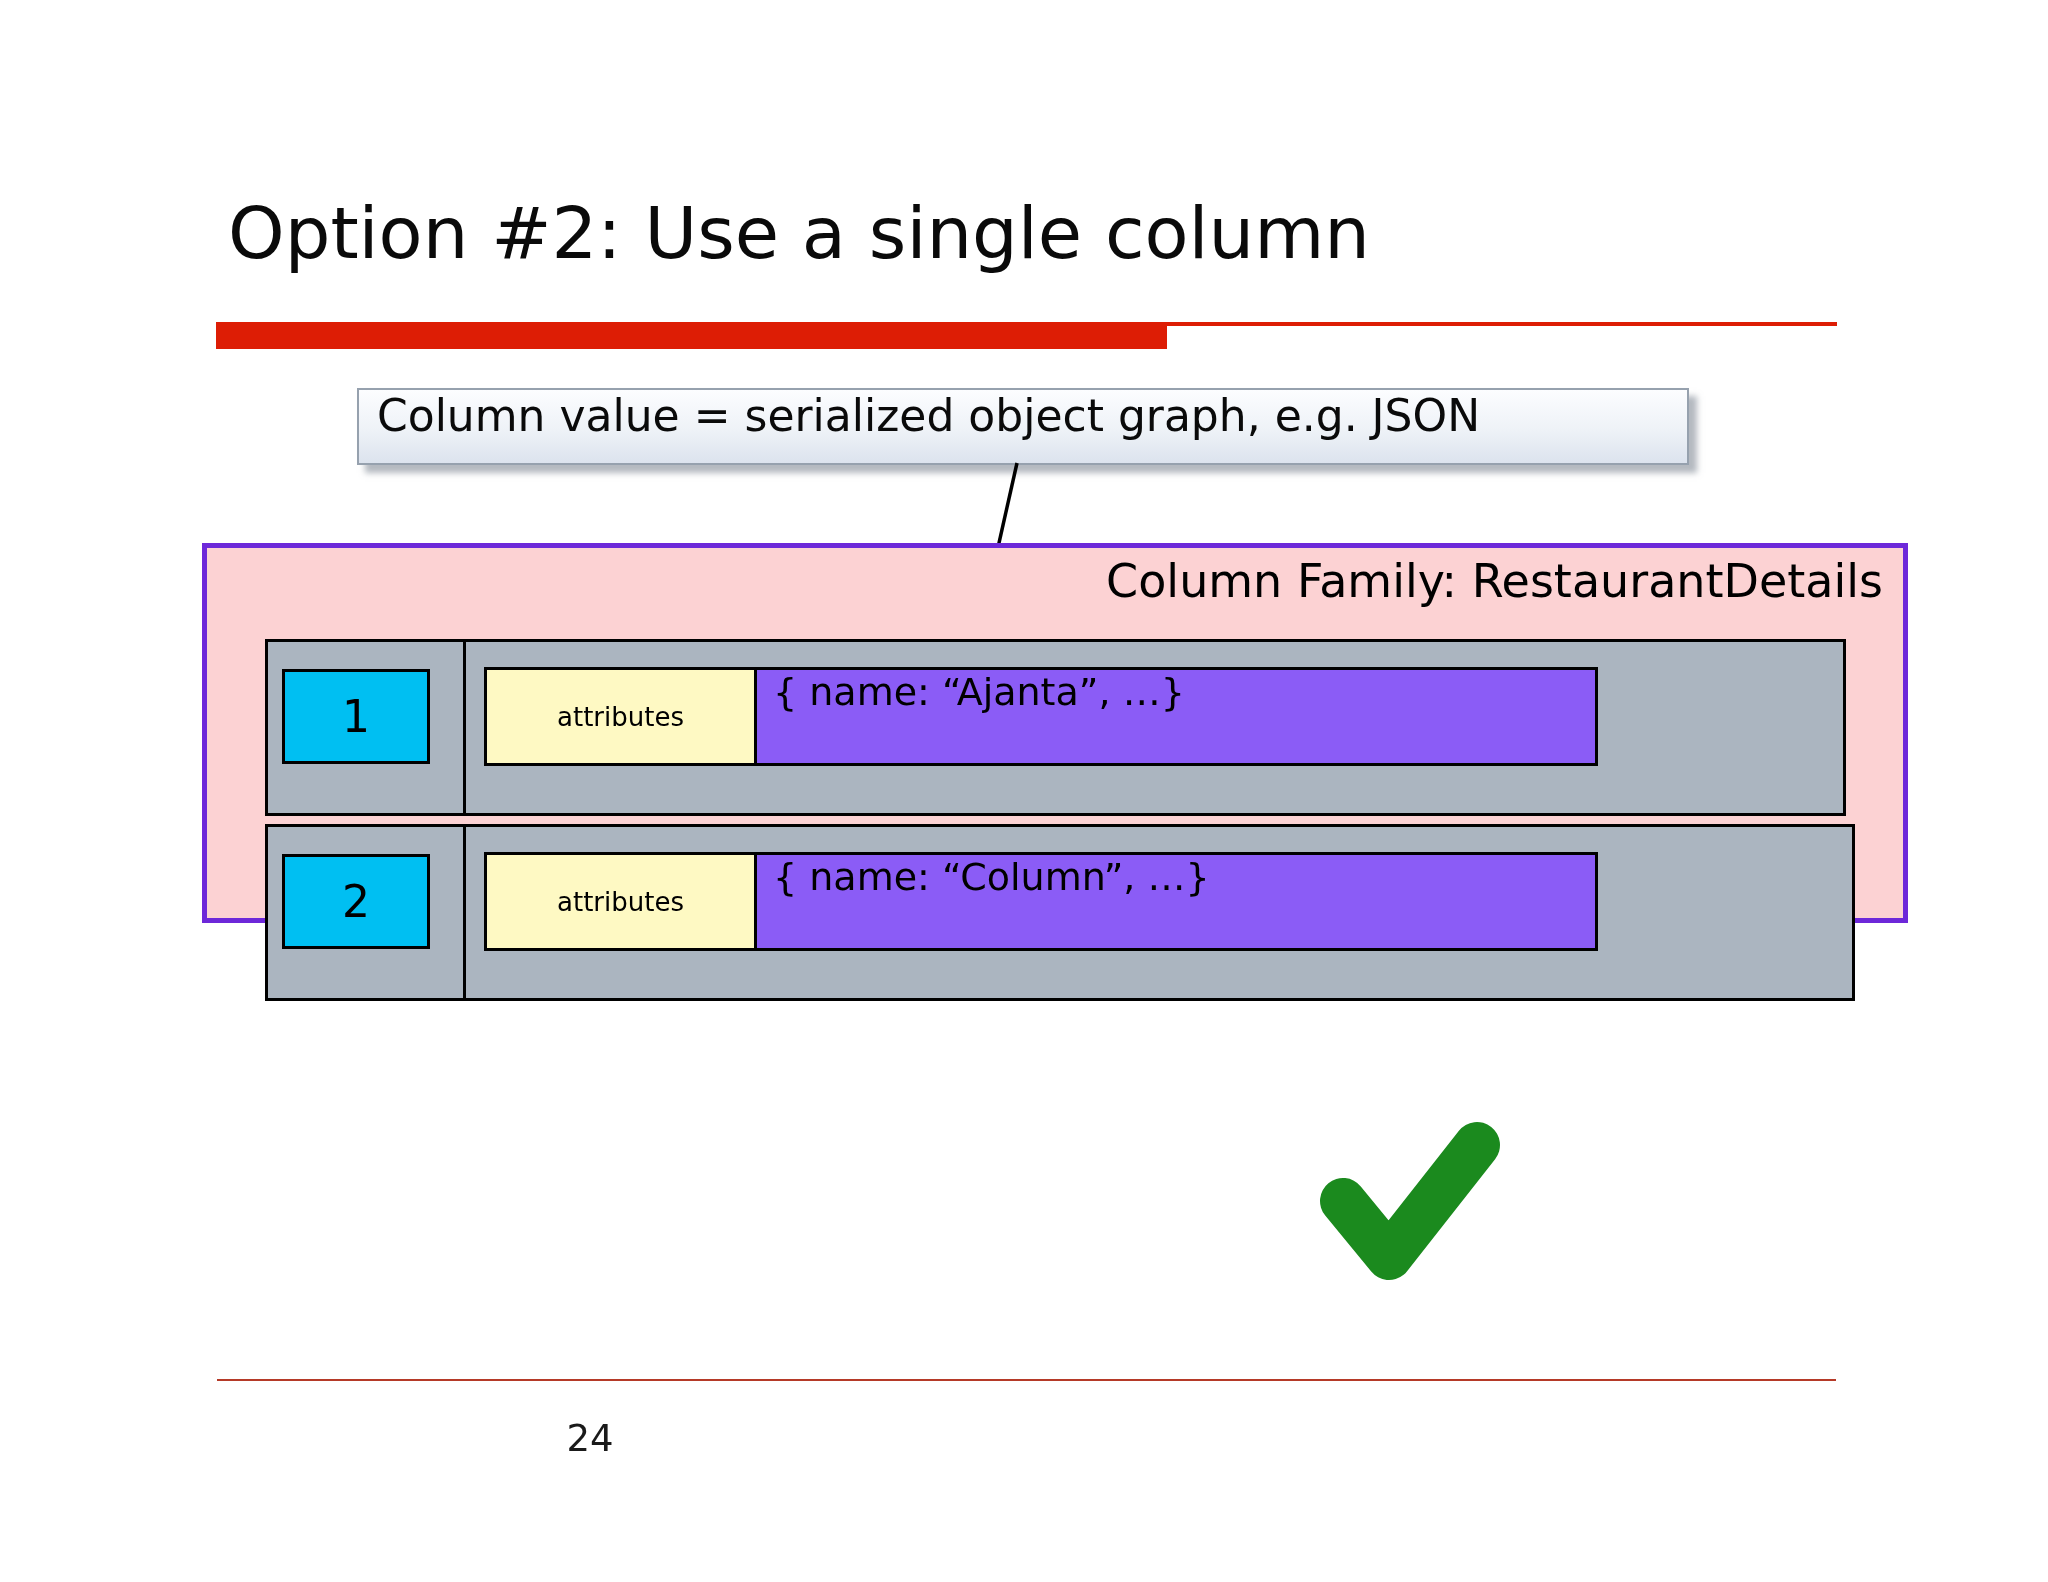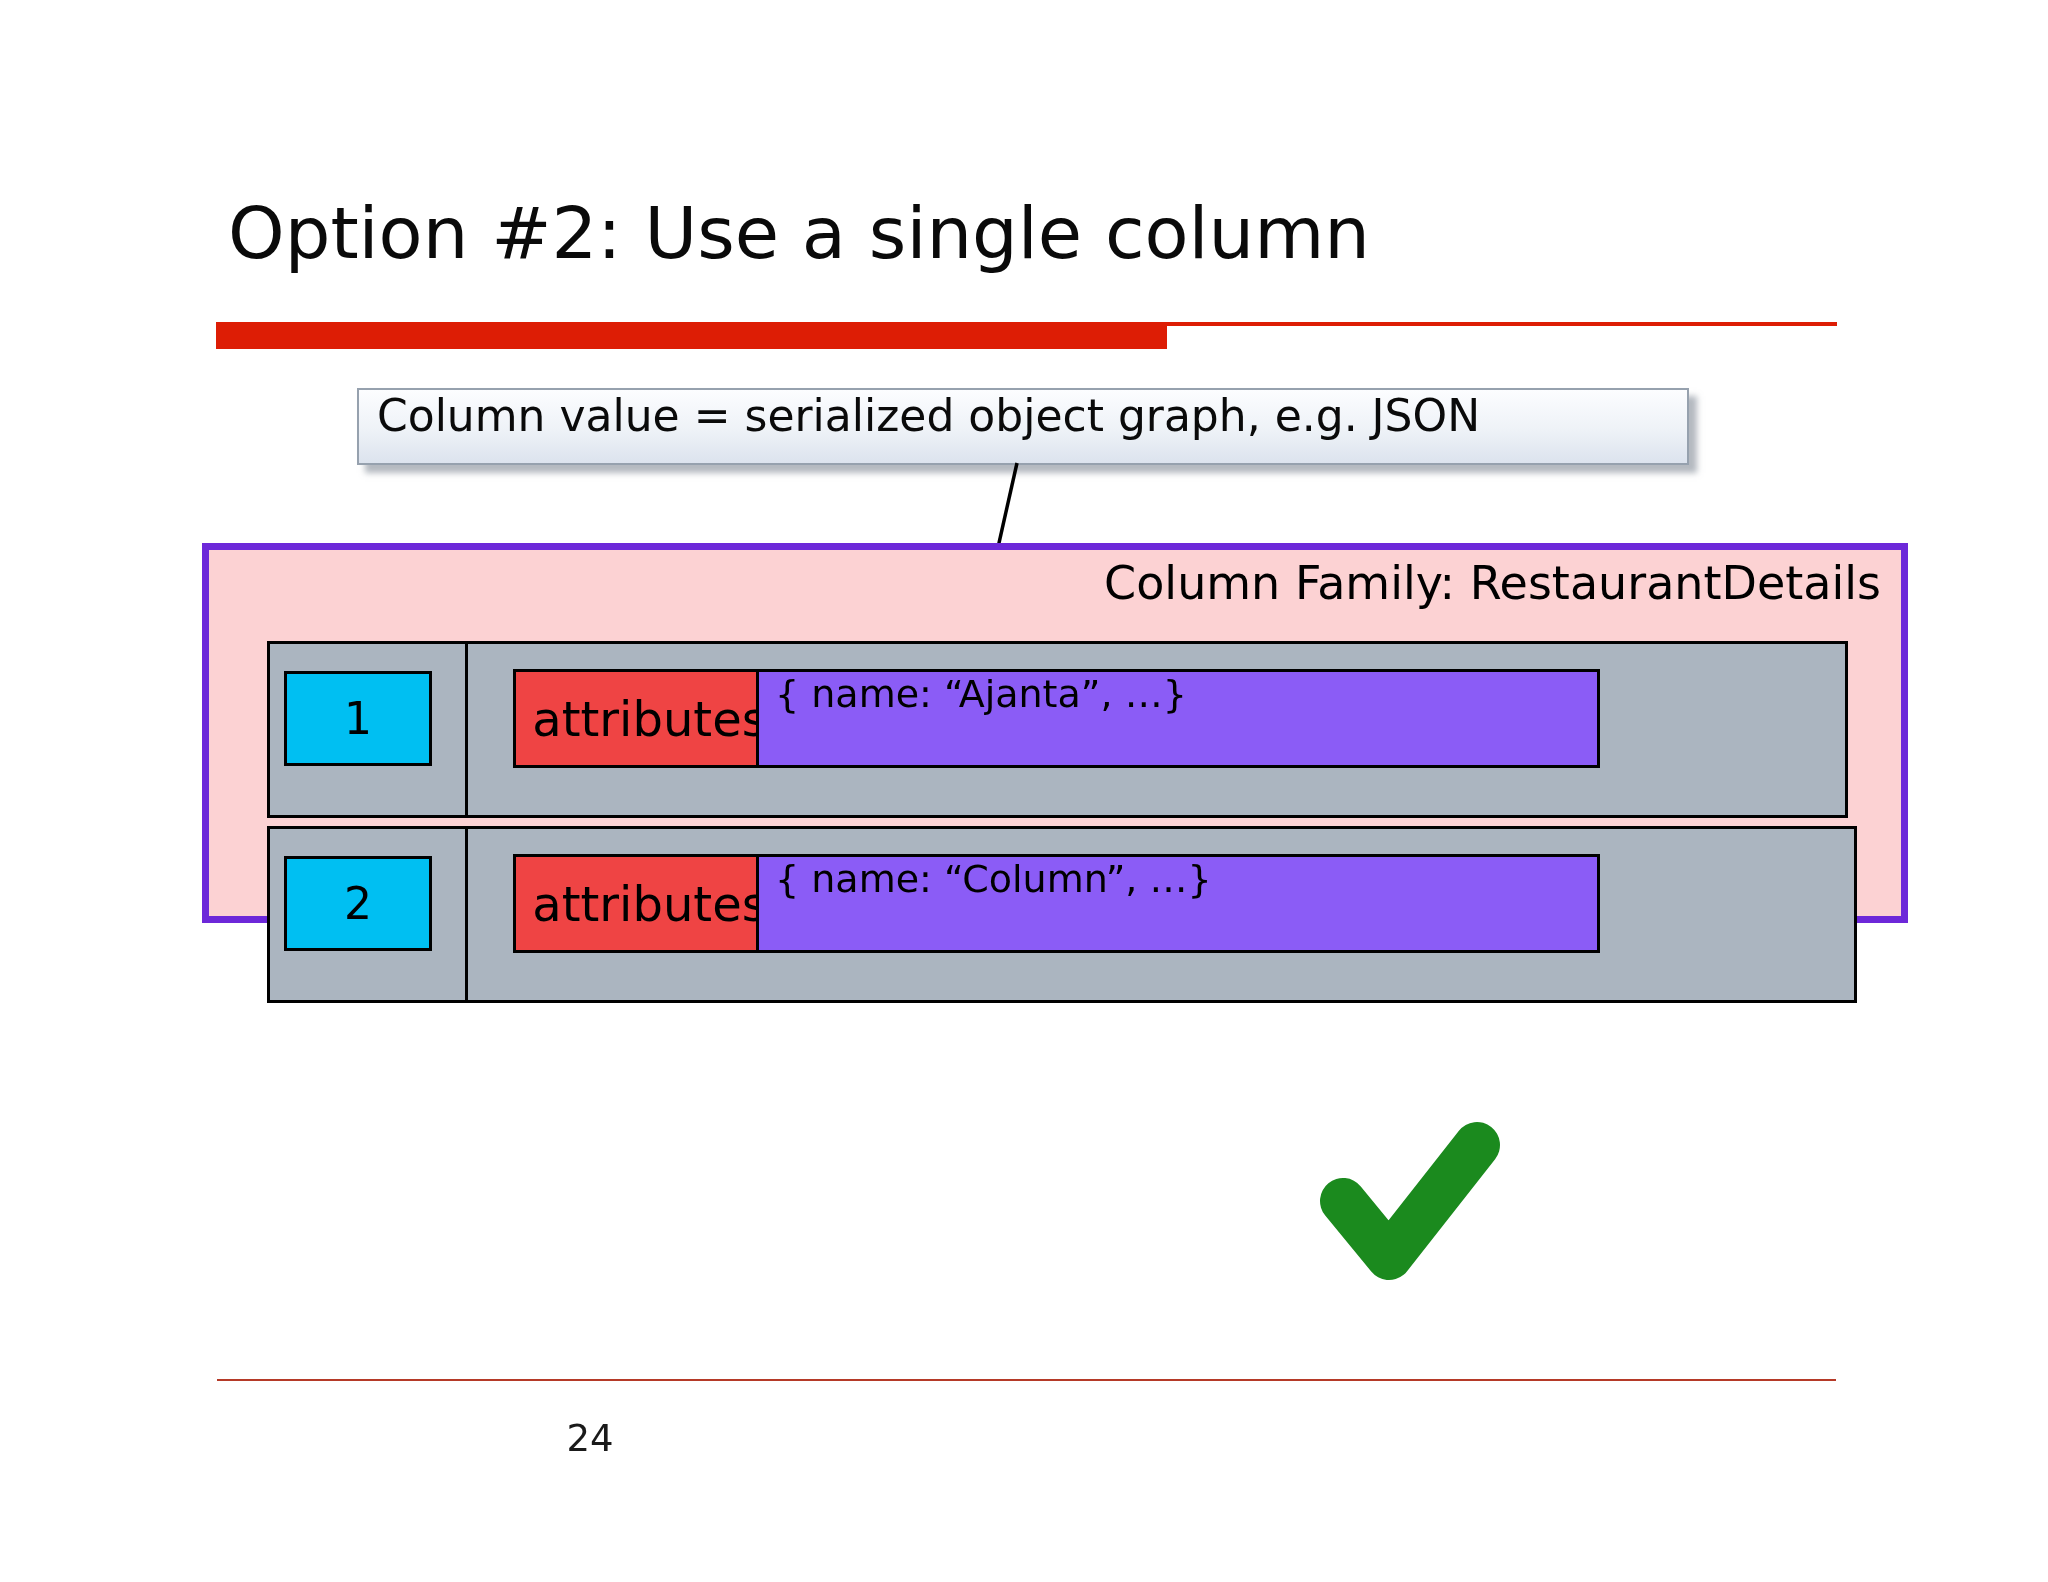--- a/index.html
+++ b/index.html
@@ -61,21 +61,21 @@
     white-space: nowrap;
   }
   .family-box {
     position: absolute;
     left: 202px;
     top: 543px;
     width: 1706px;
     height: 380px;
     box-sizing: border-box;
     background: #fcd2d3;
-    border: 7px solid #6d28d9;
+    border: 5px solid #6d28d9;
   }
   .family-label {
     position: absolute;
     right: 20px;
     top: 6px;
     font-size: 46px;
     color: #000000;
     white-space: nowrap;
   }
   .row {
@@ -111,28 +111,27 @@
     width: 3px;
     background: #000000;
   }
   .attr-box {
     position: absolute;
     left: 216px;
     top: 25px;
     width: 273px;
     height: 99px;
     box-sizing: border-box;
-    background: #ef4444;
+    background: #fef9c3;
     border: 3px solid #000000;
     display: flex;
     align-items: center;
     justify-content: center;
-    font-size: 48px;
-    color: #000000;
-    margin-left: 27px;
+    font-size: 26px;
+    color: #000000;
   }
   .value-box {
     position: absolute;
     left: 486px;
     top: 25px;
     width: 844px;
     height: 99px;
     box-sizing: border-box;
     background: #8b5cf6;
     border: 3px solid #000000;

